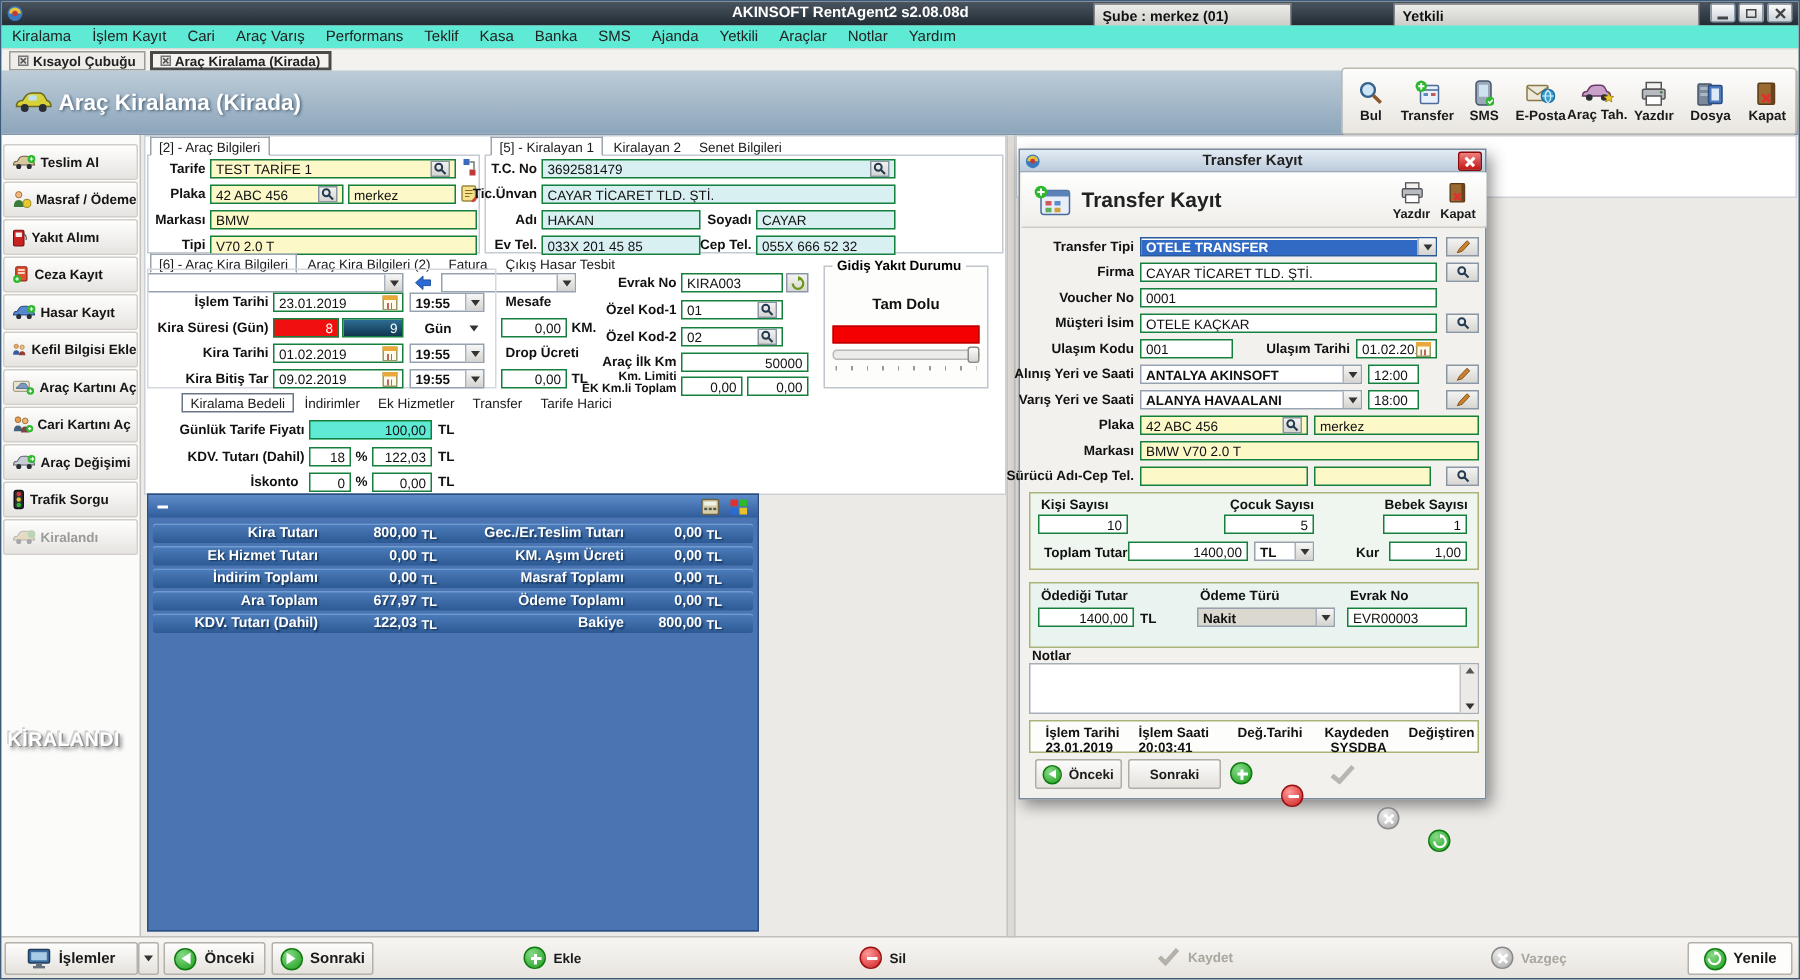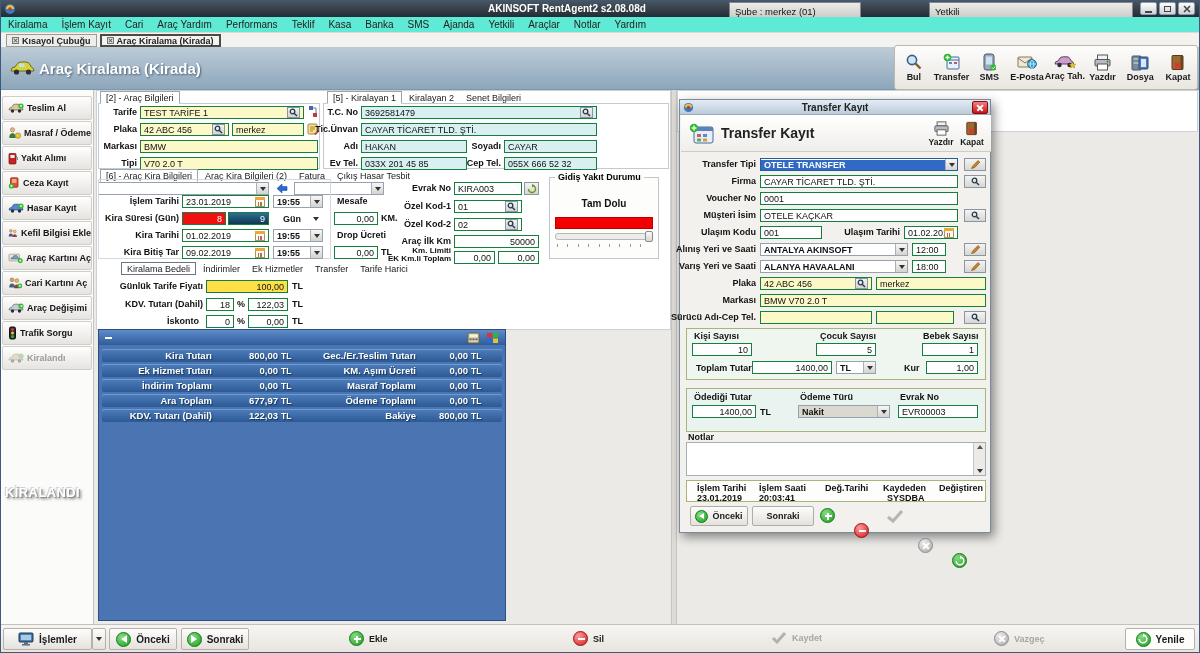--- a/index.html
+++ b/index.html
@@ -3,21 +3,21 @@
 <meta charset="utf-8">
 <style>
 *{box-sizing:border-box;margin:0;padding:0}
 html,body{width:1200px;height:653px}
 body{font-family:"Liberation Sans",sans-serif;background:#777}
 #app{position:relative;width:1200px;height:653px;background:#eceae7;overflow:hidden;border:1px solid #3c5a7a;font-size:10px}
 .abs{position:absolute}
 
 #titlebar{position:absolute;left:0;top:0;width:100%;height:16px;background:linear-gradient(#4a555f,#222c35);color:#fff}
 #apptitle{position:absolute;left:487px;top:2px;font-size:10px;font-weight:bold;white-space:nowrap}
-.tb-box{position:absolute;top:1px;height:18px;background:linear-gradient(#ecece9,#c9c9c4);border:1px solid #84868a;color:#111;font-weight:normal;font-size:9.5px;display:flex;align-items:center;padding:0 5px}
+.tb-box{position:absolute;top:1px;height:18px;background:linear-gradient(#ecece9,#c9c9c4);border:1px solid #84868a;color:#111;font-weight:bold;font-size:9.5px;display:flex;align-items:center;padding:0 5px}
 .winbtn{position:absolute;top:1px;width:17px;height:13px;background:linear-gradient(#fdfdfd,#ccd2d8);border:1px solid #8c9aa8;border-radius:2px;display:flex;align-items:center;justify-content:center}
 
 #menubar{position:absolute;left:0;top:16px;width:100%;height:16px;background:#5eead4;border-bottom:1px solid #ddd9d3;display:flex;align-items:center;color:#222;font-size:10px}
 #menubar .mi{padding:0 7px;white-space:nowrap}
 #tabbar{position:absolute;left:0;top:32px;width:100%;height:14px;background:#f4f2ef;display:flex;align-items:flex-end;gap:3px;padding-left:5px}
 .wtab{height:13px;display:flex;align-items:center;gap:3px;padding:0 5px;font-size:9px;font-weight:bold;border:1px solid #9a9a96;background:#efede9;color:#222;white-space:nowrap}
 .wtab.active{border:2px solid #4a4a48;background:#f5f3ef}
 .closebox{width:7px;height:7px;border:1px solid #777;background:#e8e6e2;position:relative;flex:0 0 auto}
 .closebox:before,.closebox:after{content:"";position:absolute;left:0;top:2.3px;width:5px;height:1px;background:#555}
 .closebox:before{transform:rotate(45deg)}.closebox:after{transform:rotate(-45deg)}
@@ -35,21 +35,21 @@
 .white-panel{position:absolute;background:#fff;border:1px solid #ccd1d7}
 .gbox{position:absolute;border:1px solid #c3cad2;background:#fff}
 .gtab{height:13px;font-size:9px;font-weight:normal;display:flex;align-items:center;padding:0 5px;color:#1a1a1a;white-space:nowrap}
 .gtab.active{background:#fff;border:1px solid #9aa4ae;border-bottom:1px solid #fff}
 .tabsrow{position:absolute;display:flex;gap:2px;align-items:flex-end}
 
 .lbl{position:absolute;font-size:9px;font-weight:bold;color:#111;white-space:nowrap;line-height:13px}
 .field{position:absolute;height:13px;border:1px solid #15803d;background:#fff;font-size:9px;font-weight:normal;color:#111;display:flex;align-items:flex-end;padding:0 3px;white-space:nowrap;overflow:hidden}
 .field.ylw{background:#fcf8c8}
 .field.cyn{background:#d9f0f3}
-.field.hcyn{background:#fde047}
+.field.hcyn{background:#5eead4}
 .field.num{justify-content:flex-end}
 .field.red{background:#f01010;color:#fff;justify-content:flex-end}
 .field.navy{background:linear-gradient(#2e6d96,#10384f);color:#fff;justify-content:flex-end}
 .ftxt{flex:1;overflow:hidden;white-space:nowrap}
 .combo{position:absolute;height:13px;border:1px solid #96a2b0;background:#fff;font-size:9px;font-weight:bold;color:#111;display:flex;align-items:center}
 .combo .ftxt{padding:0 3px}
 .ddi{width:12px;align-self:stretch;background:linear-gradient(#f7f7f6,#d5d3cf);border-left:1px solid #a8b2be;display:flex;align-items:center;justify-content:center;flex:0 0 auto}
 .tri{width:0;height:0;border-left:3.5px solid transparent;border-right:3.5px solid transparent;border-top:4px solid #333}
 .tri.up{border-top:none;border-bottom:4px solid #555}
 .combo.sel{border-color:#2a5a9a}
@@ -139,21 +139,21 @@
         <svg width="8" height="8">
           <path d="M1 1 L7 7 M7 1 L1 7" stroke="#444" stroke-width="1.6"></path>
         </svg>
       </div>
   </div>
 
   <div id="menubar">
     <span class="mi">Kiralama</span>
     <span class="mi">İşlem Kayıt</span>
     <span class="mi">Cari</span>
-    <span class="mi">Araç Yardım</span>
+    <span class="mi">Araç Varış</span>
     <span class="mi">Performans</span>
     <span class="mi">Teklif</span>
     <span class="mi">Kasa</span>
     <span class="mi">Banka</span>
     <span class="mi">SMS</span>
     <span class="mi">Ajanda</span>
     <span class="mi">Yetkili</span>
     <span class="mi">Araçlar</span>
     <span class="mi">Notlar</span>
     <span class="mi">Yardım</span>

